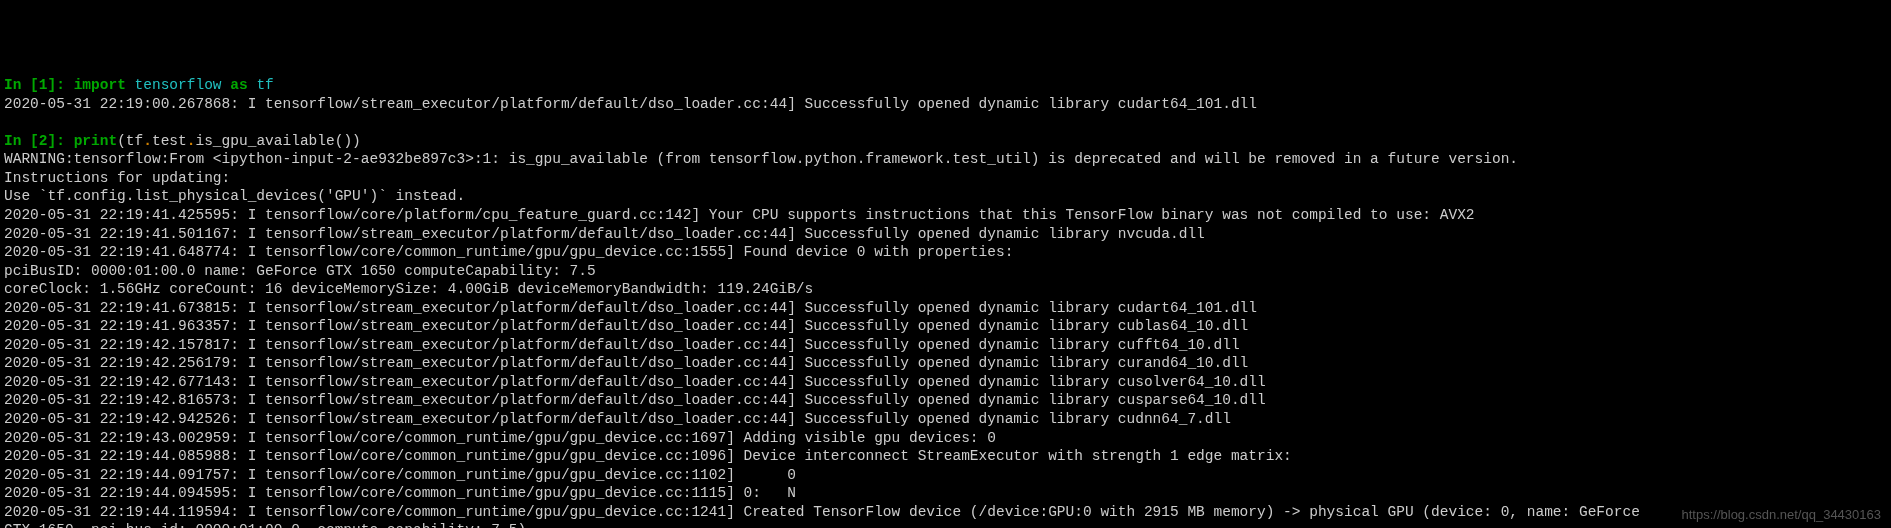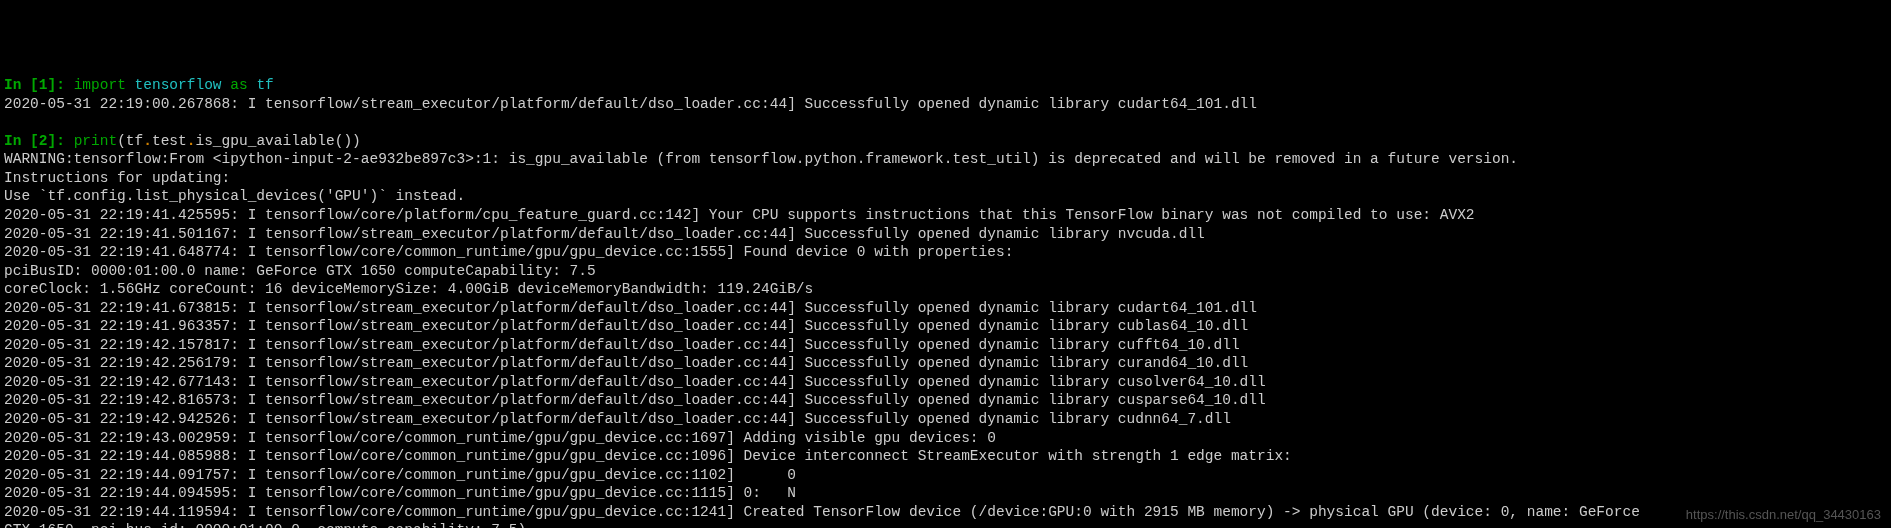--- a/index.html
+++ b/index.html
@@ -11,34 +11,34 @@
     font-size: 14.5px;
     line-height: 1.28;
     white-space: pre;
     width: 1891px;
     height: 528px;
     box-sizing: border-box;
     overflow: hidden;
     position: relative;
   }
   .prompt-in { color: #00a800; font-weight: bold; margin-top: 16px; }
-  .kw-green { color: #00a800; font-weight: normal; }
+  .kw-green { color: #00a800; font-weight: bold; }
   .kw-cyan { color: #20c0c0; font-weight: normal; }
   .kw-orange { color: #d08000; font-weight: bold; }
   .wm {
     position: absolute;
     right: 10px;
     bottom: 4px;
     color: #555555;
     font-family: Arial, sans-serif;
     font-size: 13px;
   }
 </style>
 </head>
 <body>
 
 
 
 <div id="terminal"><div><span class="prompt-in">In [1]: </span><span class="kw-green">import </span><span class="kw-cyan">tensorflow </span><span class="kw-green">as </span><span class="kw-cyan">tf</span></div><div><span>2020-05-31 22:19:00.267868: I tensorflow/stream_executor/platform/default/dso_loader.cc:44] Successfully opened dynamic library cudart64_101.dll</span></div><div>&nbsp;</div><div><span class="prompt-in">In [2]: </span><span class="kw-green">print</span><span>(tf</span><span class="kw-orange">.</span><span>test</span><span class="kw-orange">.</span><span>is_gpu_available())</span></div><div><span>WARNING:tensorflow:From &lt;ipython-input-2-ae932be897c3&gt;:1: is_gpu_available (from tensorflow.python.framework.test_util) is deprecated and will be removed in a future version.</span></div><div><span>Instructions for updating:</span></div><div><span>Use `tf.config.list_physical_devices('GPU')` instead.</span></div><div><span>2020-05-31 22:19:41.425595: I tensorflow/core/platform/cpu_feature_guard.cc:142] Your CPU supports instructions that this TensorFlow binary was not compiled to use: AVX2</span></div><div><span>2020-05-31 22:19:41.501167: I tensorflow/stream_executor/platform/default/dso_loader.cc:44] Successfully opened dynamic library nvcuda.dll</span></div><div><span>2020-05-31 22:19:41.648774: I tensorflow/core/common_runtime/gpu/gpu_device.cc:1555] Found device 0 with properties:</span></div><div><span>pciBusID: 0000:01:00.0 name: GeForce GTX 1650 computeCapability: 7.5</span></div><div><span>coreClock: 1.56GHz coreCount: 16 deviceMemorySize: 4.00GiB deviceMemoryBandwidth: 119.24GiB/s</span></div><div><span>2020-05-31 22:19:41.673815: I tensorflow/stream_executor/platform/default/dso_loader.cc:44] Successfully opened dynamic library cudart64_101.dll</span></div><div><span>2020-05-31 22:19:41.963357: I tensorflow/stream_executor/platform/default/dso_loader.cc:44] Successfully opened dynamic library cublas64_10.dll</span></div><div><span>2020-05-31 22:19:42.157817: I tensorflow/stream_executor/platform/default/dso_loader.cc:44] Successfully opened dynamic library cufft64_10.dll</span></div><div><span>2020-05-31 22:19:42.256179: I tensorflow/stream_executor/platform/default/dso_loader.cc:44] Successfully opened dynamic library curand64_10.dll</span></div><div><span>2020-05-31 22:19:42.677143: I tensorflow/stream_executor/platform/default/dso_loader.cc:44] Successfully opened dynamic library cusolver64_10.dll</span></div><div><span>2020-05-31 22:19:42.816573: I tensorflow/stream_executor/platform/default/dso_loader.cc:44] Successfully opened dynamic library cusparse64_10.dll</span></div><div><span>2020-05-31 22:19:42.942526: I tensorflow/stream_executor/platform/default/dso_loader.cc:44] Successfully opened dynamic library cudnn64_7.dll</span></div><div><span>2020-05-31 22:19:43.002959: I tensorflow/core/common_runtime/gpu/gpu_device.cc:1697] Adding visible gpu devices: 0</span></div><div><span>2020-05-31 22:19:44.085988: I tensorflow/core/common_runtime/gpu/gpu_device.cc:1096] Device interconnect StreamExecutor with strength 1 edge matrix:</span></div><div><span>2020-05-31 22:19:44.091757: I tensorflow/core/common_runtime/gpu/gpu_device.cc:1102]      0</span></div><div><span>2020-05-31 22:19:44.094595: I tensorflow/core/common_runtime/gpu/gpu_device.cc:1115] 0:   N</span></div><div><span>2020-05-31 22:19:44.119594: I tensorflow/core/common_runtime/gpu/gpu_device.cc:1241] Created TensorFlow device (/device:GPU:0 with 2915 MB memory) -&gt; physical GPU (device: 0, name: GeForce</span></div><div><span>GTX 1650, pci bus id: 0000:01:00.0, compute capability: 7.5)</span></div></div>
-<div class="wm">https://this.csdn.net/qq_34430163</div>
+<div class="wm">https://blog.csdn.net/qq_34430163</div>
 
 
 
 
 </body></html>

